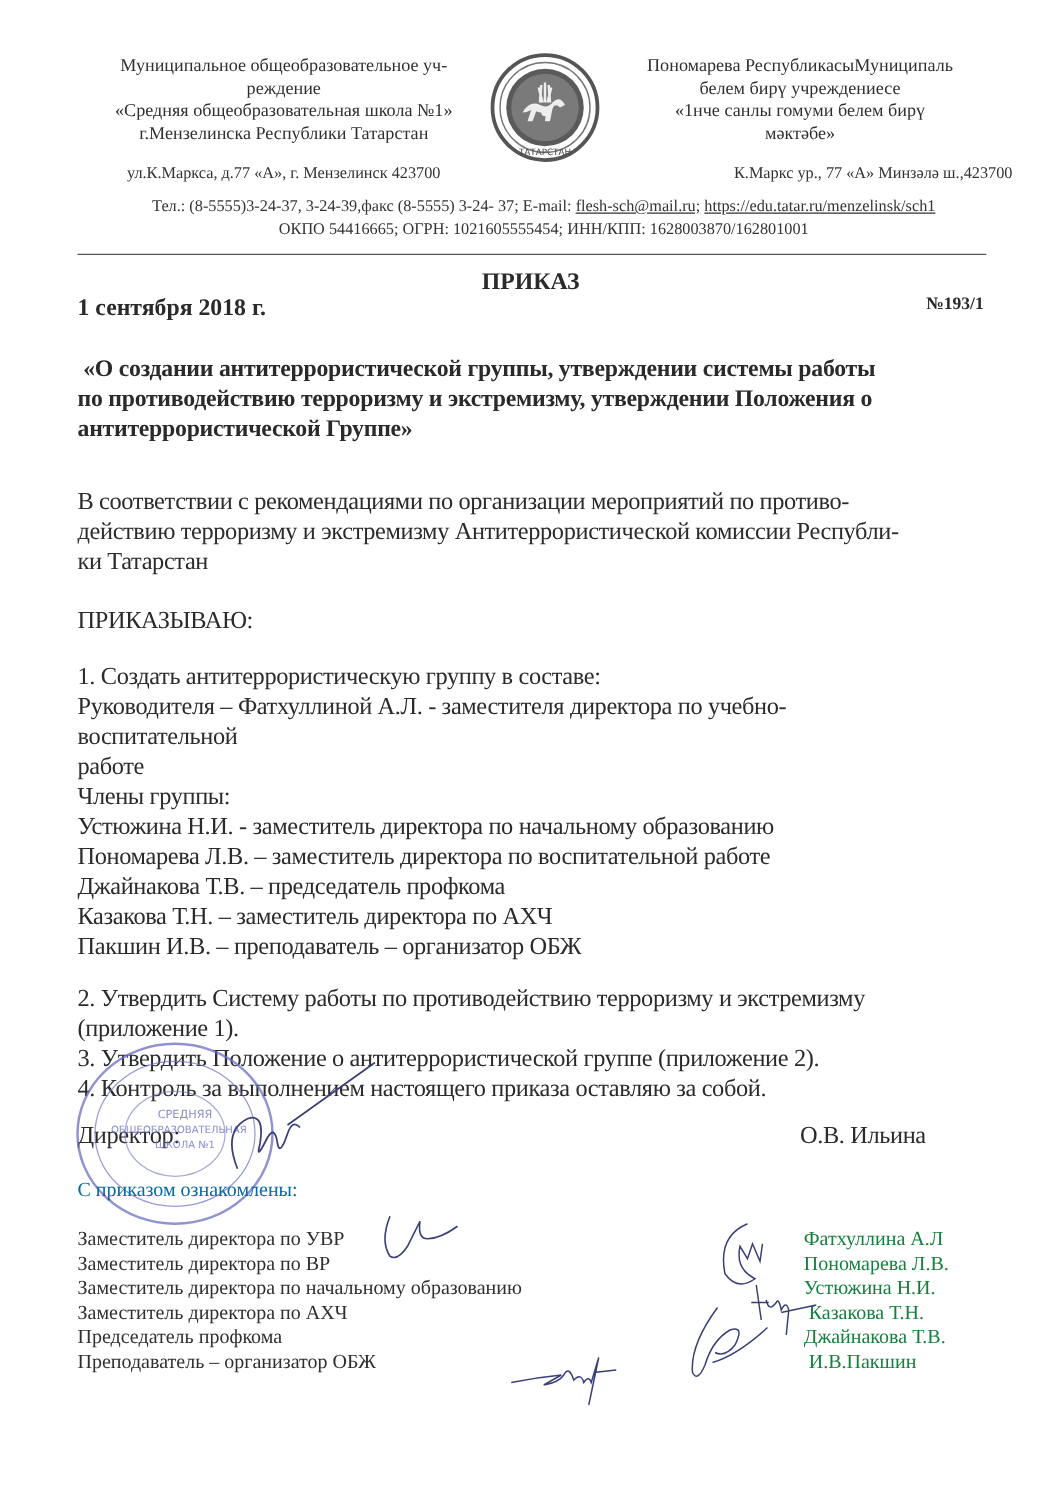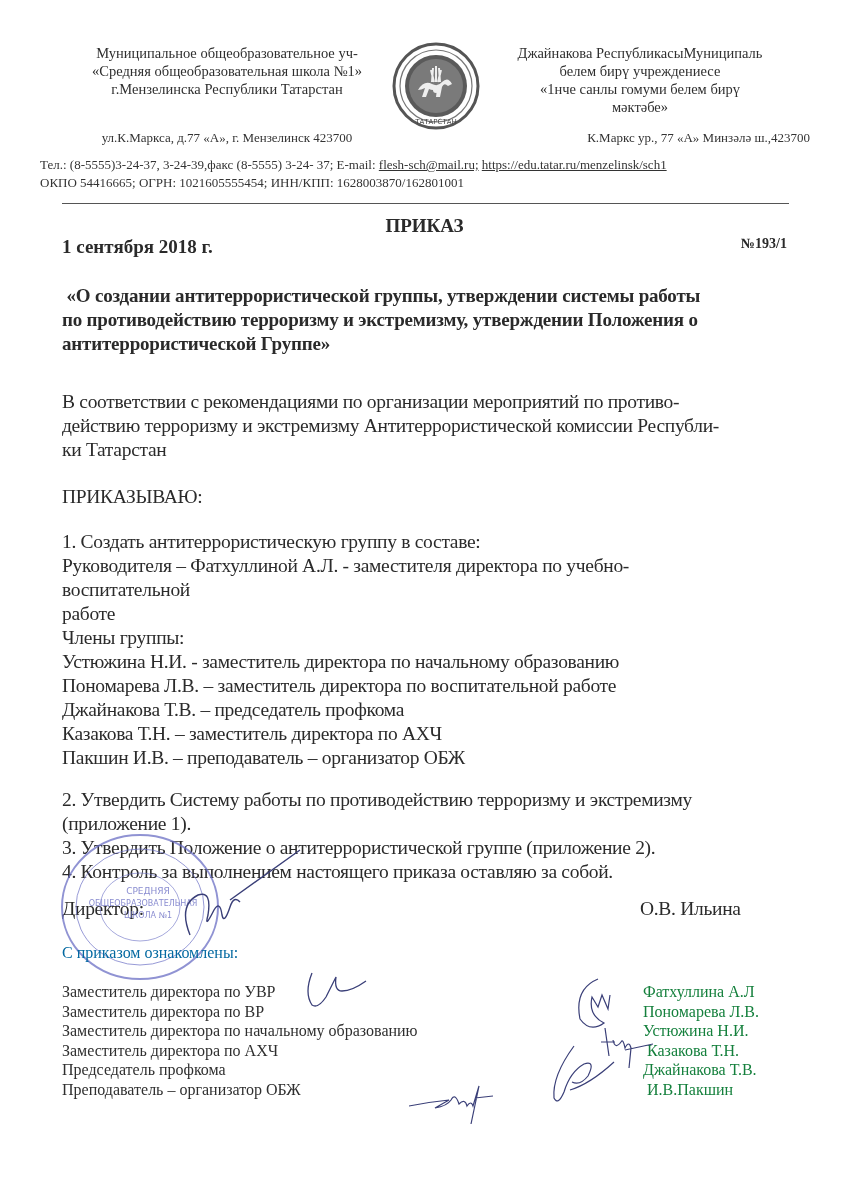--- a/index.html
+++ b/index.html
@@ -9,21 +9,21 @@
       color: #2b2b2b;
     }
     .abs { position: absolute; }
     .hdr-block { text-align: center; font-size: 14.5px; line-height: 18px; color: #2f2f2f; }
     .hdr-left { left: 62px; top: 44px; width: 330px; }
     .hdr-right { left: 470px; top: 44px; width: 340px; }
     .addr { font-size: 13px; color: #333; }
     .addr-left { left: 62px; top: 130px; width: 330px; text-align: center; }
     .addr-right { left: 470px; top: 130px; width: 340px; text-align: right; }
     .emblem { left: 388px; top: 38px; width: 96px; height: 96px; }
-    .contacts { left: 40px; top: 156px; width: 790px; font-size: 13px; line-height: 18px; color: #333; }
+    .contacts { left: 40px; top: 156px; width: 790px; text-align: center; font-size: 13px; line-height: 18px; color: #333; }
     .contacts .u { text-decoration: underline; }
     .rule { left: 62px; top: 203px; width: 727px; height: 0; border-top: 1.5px solid #555; }
 
     .order-title { left: 0; top: 215px; width: 849px; text-align: center; font-weight: bold; font-size: 19px; color: #2a2a2a; font-family: "Liberation Serif", serif; }
     .order-date { left: 62px; top: 236px; font-weight: bold; font-size: 19px; color: #2a2a2a; }
     .order-num { right: 62px; top: 236px; font-weight: bold; font-size: 14px; color: #2a2a2a; }
 
     .subject { left: 62px; top: 284px; width: 730px; font-weight: bold; font-size: 19px; line-height: 24px; color: #2a2a2a; font-family: "Liberation Sans Narrow","Liberation Serif", serif; letter-spacing: -0.2px; }
 
     .body-text { font-size: 19.5px; line-height: 24px; color: #2b2b2b; letter-spacing: -0.3px; }
@@ -40,38 +40,39 @@
     .line { display: block; white-space: nowrap; }
 
     .stamp { left: 48px; top: 832px; width: 190px; height: 150px; pointer-events: none; }
     .sig { pointer-events: none; }
   </style>
 </head>
 <body>
 
 <div class="abs hdr-block hdr-left">
   <span class="line">Муниципальное общеобразовательное уч-</span>
+  <span class="line">реждение</span>
   <span class="line">«Средняя общеобразовательная школа №1»</span>
   <span class="line">г.Мензелинска Республики Татарстан</span>
 </div>
 <div class="abs addr addr-left">ул.К.Маркса, д.77 «А», г. Мензелинск 423700</div>
 
 <svg class="abs emblem" viewBox="0 0 96 96">
   <circle cx="48" cy="48" r="42" fill="none" stroke="#555" stroke-width="3"></circle>
   <circle cx="48" cy="48" r="36" fill="none" stroke="#777" stroke-width="1.2"></circle>
   <circle cx="48" cy="48" r="31" fill="#5a5a5a"></circle>
   <circle cx="48" cy="48" r="27" fill="#7a7a7a"></circle>
   <path d="M30 52 q6 -10 14 -6 q6 3 10 -2 q6 -6 10 2 l-4 2 q-4 -4 -6 1 l-2 10 l-4 0 l1 -8 q-4 2 -8 0 l-3 8 l-4 0 l3 -9 q-4 2 -7 2z" fill="#eee"></path>
   <path d="M44 44 l1 -14 M48 44 l0 -16 M52 44 l-1 -14 M46 44 l-3 -12 M50 44 l3 -12" stroke="#eee" stroke-width="2"></path>
   <circle cx="48" cy="52" r="3" fill="#eee"></circle>
   <text x="48" y="86" text-anchor="middle" font-size="7" fill="#444" font-family="DejaVu Sans, sans-serif">ТАТАРСТАН</text>
 </svg>
 
 <div class="abs hdr-block hdr-right">
-  <span class="line">Джайнакова РеспубликасыМуниципаль</span>
+  <span class="line">Пономарева РеспубликасыМуниципаль</span>
   <span class="line">белем бирү учреждениесе</span>
   <span class="line">«1нче санлы гомуми белем бирү</span>
   <span class="line">мәктәбе»</span>
 </div>
 <div class="abs addr addr-right">К.Маркс ур., 77 «А» Минзәлә ш.,423700</div>
 
 <div class="abs contacts">
   <span class="line">
     <span>Тел.: (8-5555)3-24-37, 3-24-39,факс (8-5555)  3-24- 37;  E-mail: </span><span class="u">flesh-sch@mail.ru;</span>
     <span class="u">https://edu.tatar.ru/menzelinsk/sch1</span>

